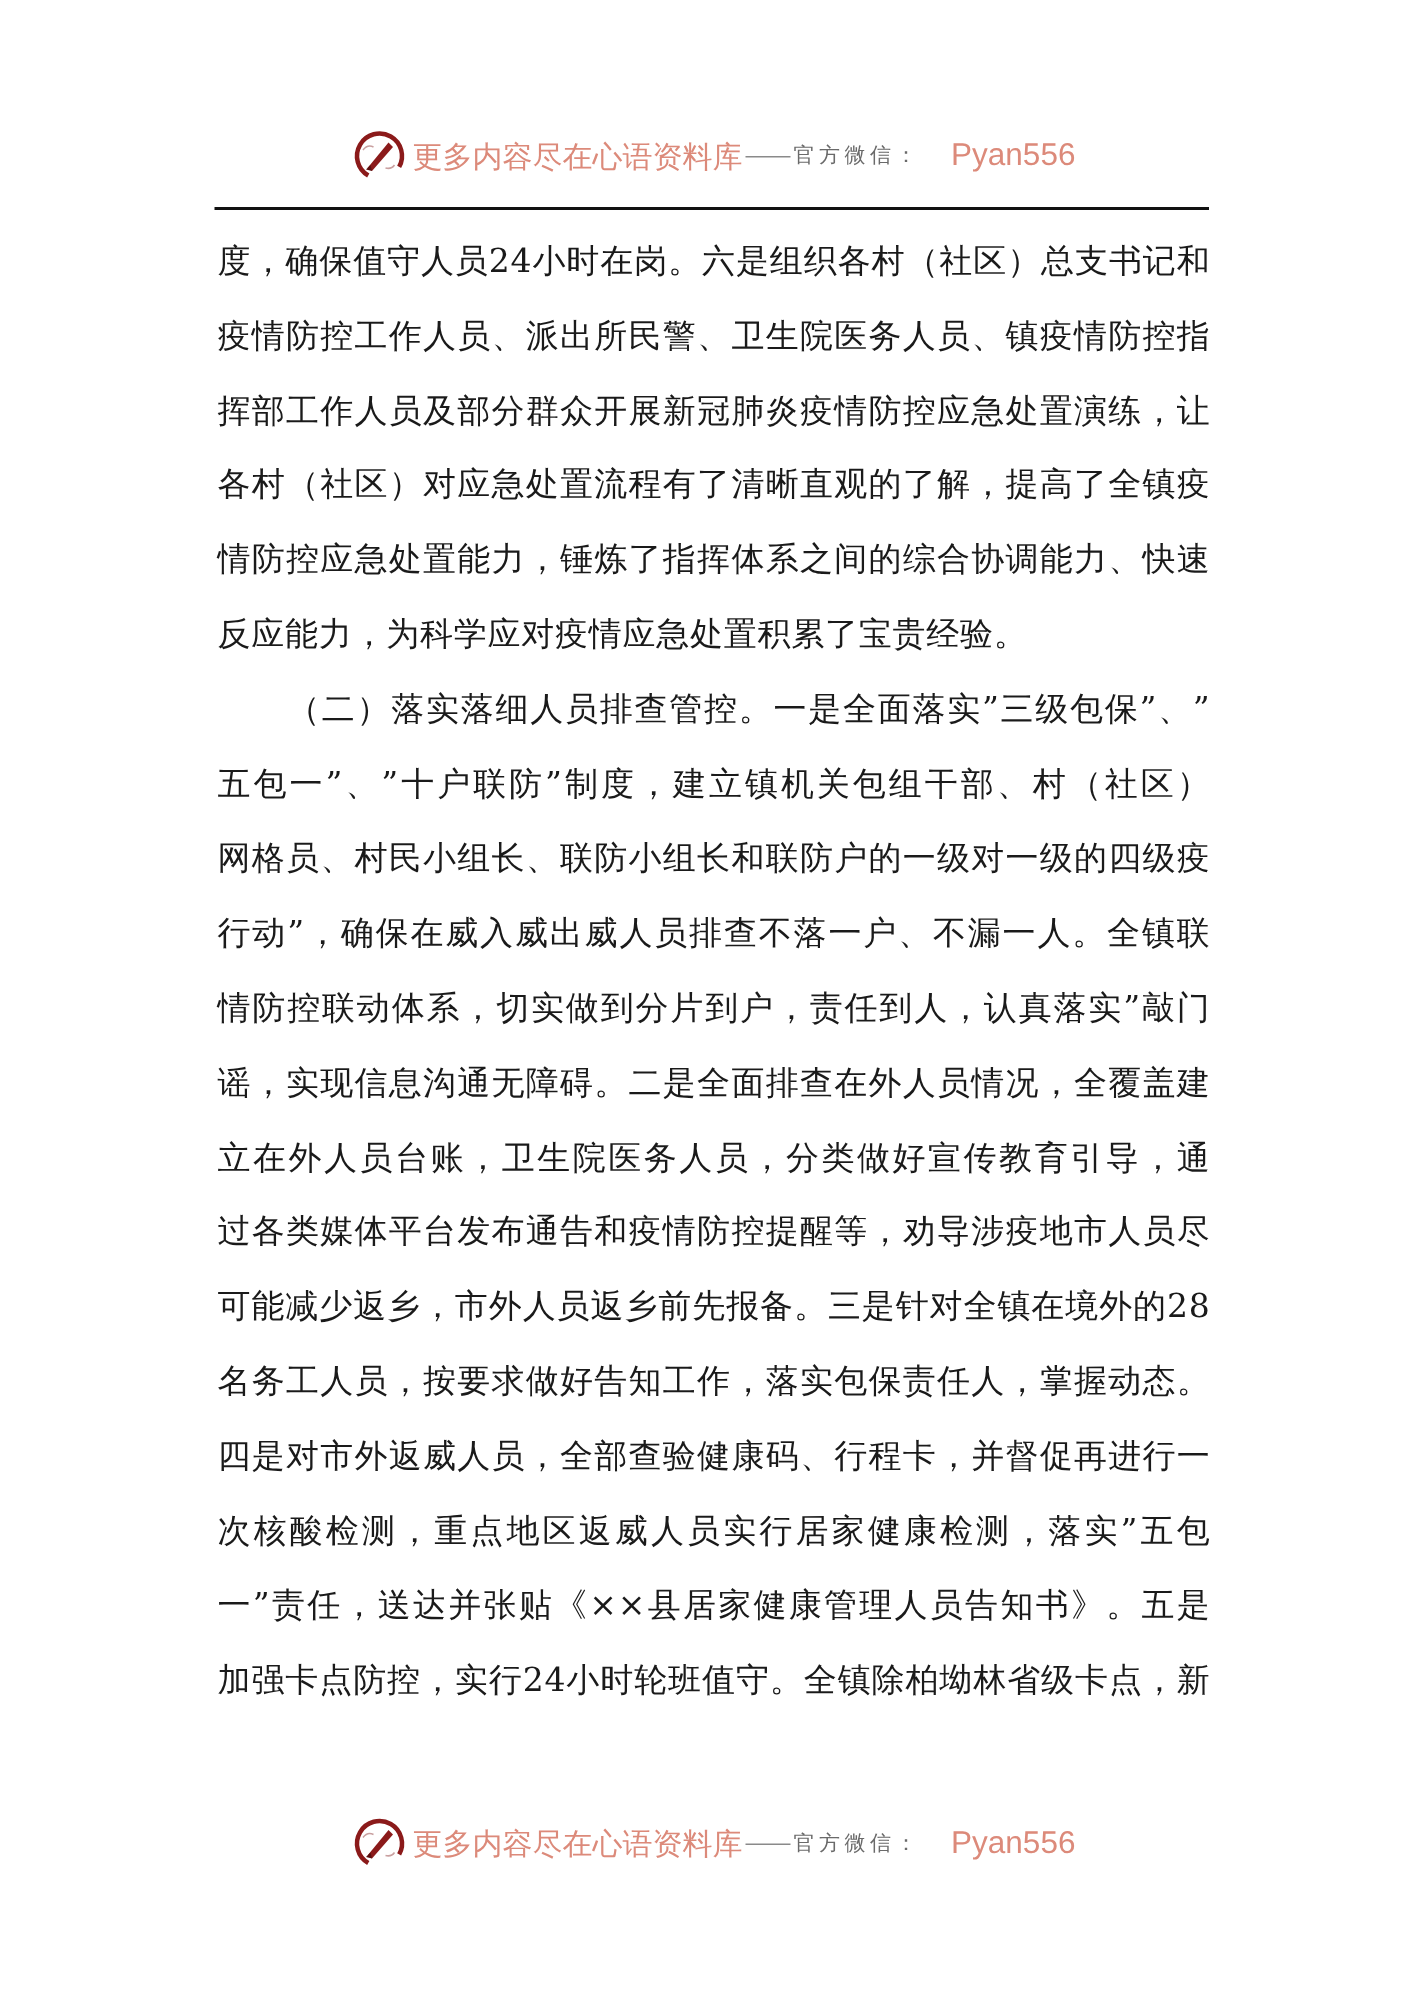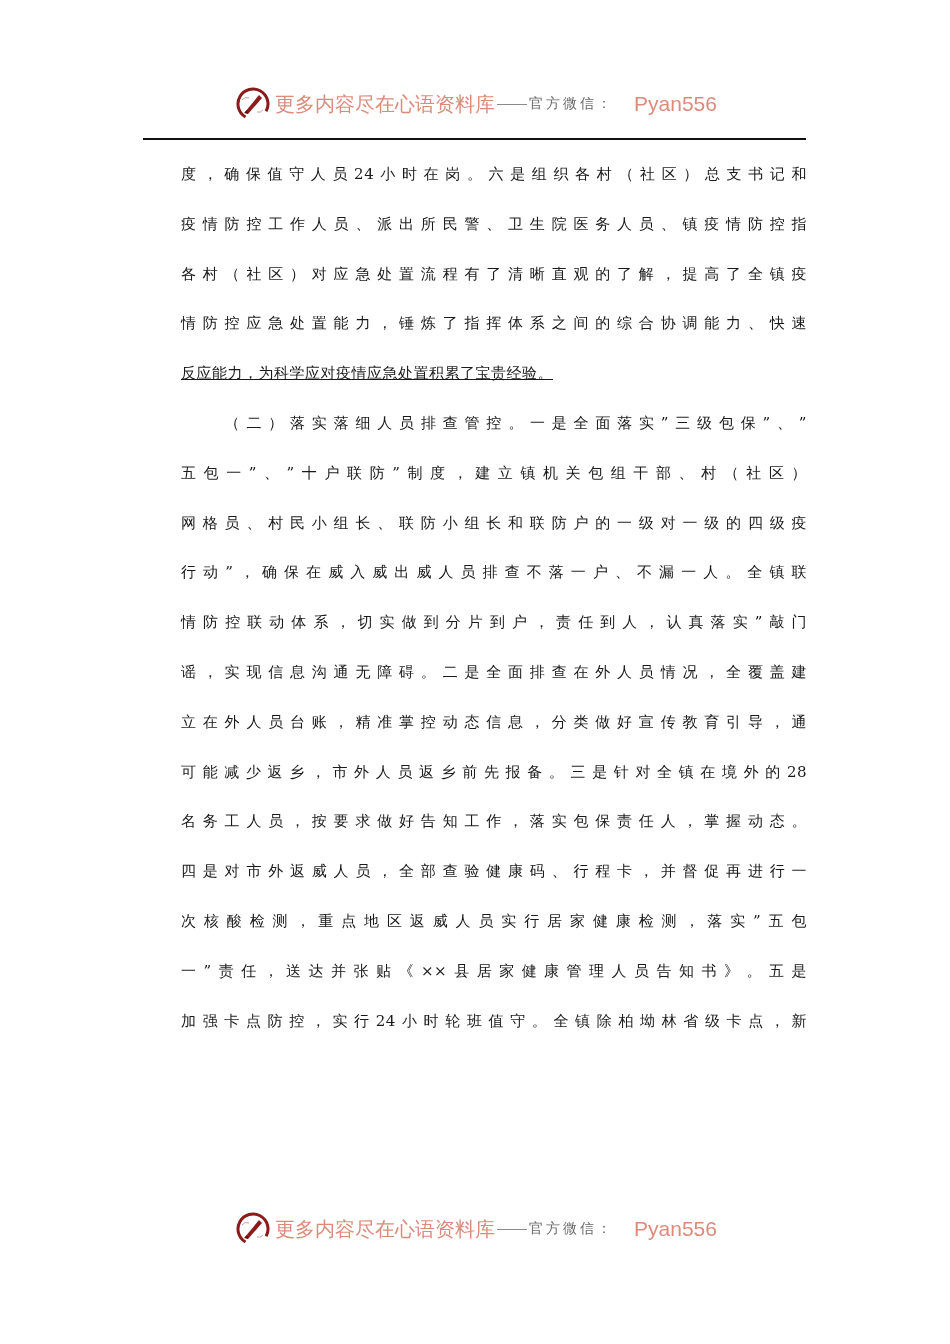--- a/index.html
+++ b/index.html
@@ -71,30 +71,28 @@
     }
     .body-text {
       position: absolute;
       left: 145px;
       top: 150px;
       width: 662px;
     }
     .line {
       height: 49.8px;
       line-height: 49.8px;
-      font-size: 15px;
+      font-size: 22px;
       white-space: nowrap;
       text-align: justify;
       text-align-last: justify;
       letter-spacing: 0.5px;
-      margin-left: 36px;
     }
     .line.short {
       text-align-last: left;
-      text-decoration: underline;
     }
   </style>
 </head>
 <body>
 
 <div class="banner top">
   <svg class="logo" viewBox="0 0 36 36">
     <circle cx="18" cy="18" r="15" fill="none" stroke="#8b1a1a" stroke-width="3" stroke-dasharray="70 25" transform="rotate(120 18 18)"></circle>
     <path d="M10 26 L24 9 L27 12 L13 28 Z" fill="#8b1a1a"></path>
     <path d="M9 27 L12 24 L13 28 Z" fill="#5a0f0f"></path>
@@ -105,30 +103,32 @@
   <span class="banner-dash"></span>
   <span class="banner-wx">官方微信：</span>
   <span class="banner-id">Pyan556</span>
 </div>
 
 <div class="header-rule"></div>
 
 <div class="body-text">
   <div class="line">度，确保值守人员24小时在岗。六是组织各村（社区）总支书记和</div>
   <div class="line">疫情防控工作人员、派出所民警、卫生院医务人员、镇疫情防控指</div>
+  <div class="line">挥部工作人员及部分群众开展新冠肺炎疫情防控应急处置演练，让</div>
   <div class="line">各村（社区）对应急处置流程有了清晰直观的了解，提高了全镇疫</div>
   <div class="line">情防控应急处置能力，锤炼了指挥体系之间的综合协调能力、快速</div>
   <div class="line short">反应能力，为科学应对疫情应急处置积累了宝贵经验。</div>
   <div class="line">　　（二）落实落细人员排查管控。一是全面落实”三级包保”、”</div>
   <div class="line">五包一”、”十户联防”制度，建立镇机关包组干部、村（社区）</div>
   <div class="line">网格员、村民小组长、联防小组长和联防户的一级对一级的四级疫</div>
   <div class="line">行动”，确保在威入威出威人员排查不落一户、不漏一人。全镇联</div>
   <div class="line">情防控联动体系，切实做到分片到户，责任到人，认真落实”敲门</div>
   <div class="line">谣，实现信息沟通无障碍。二是全面排查在外人员情况，全覆盖建</div>
-  <div class="line">立在外人员台账，精准掌控动态信息，分类做好宣传教育引导，通</div>
+  <div class="line">立在外人员台账，卫生院医务人员，分类做好宣传教育引导，通</div>
+  <div class="line">过各类媒体平台发布通告和疫情防控提醒等，劝导涉疫地市人员尽</div>
   <div class="line">可能减少返乡，市外人员返乡前先报备。三是针对全镇在境外的28</div>
   <div class="line">名务工人员，按要求做好告知工作，落实包保责任人，掌握动态。</div>
   <div class="line">四是对市外返威人员，全部查验健康码、行程卡，并督促再进行一</div>
   <div class="line">次核酸检测，重点地区返威人员实行居家健康检测，落实”五包</div>
   <div class="line">一”责任，送达并张贴《××县居家健康管理人员告知书》。五是</div>
   <div class="line">加强卡点防控，实行24小时轮班值守。全镇除柏坳林省级卡点，新</div>
 </div>
 
 <div class="banner bottom">
   <svg class="logo" viewBox="0 0 36 36">

